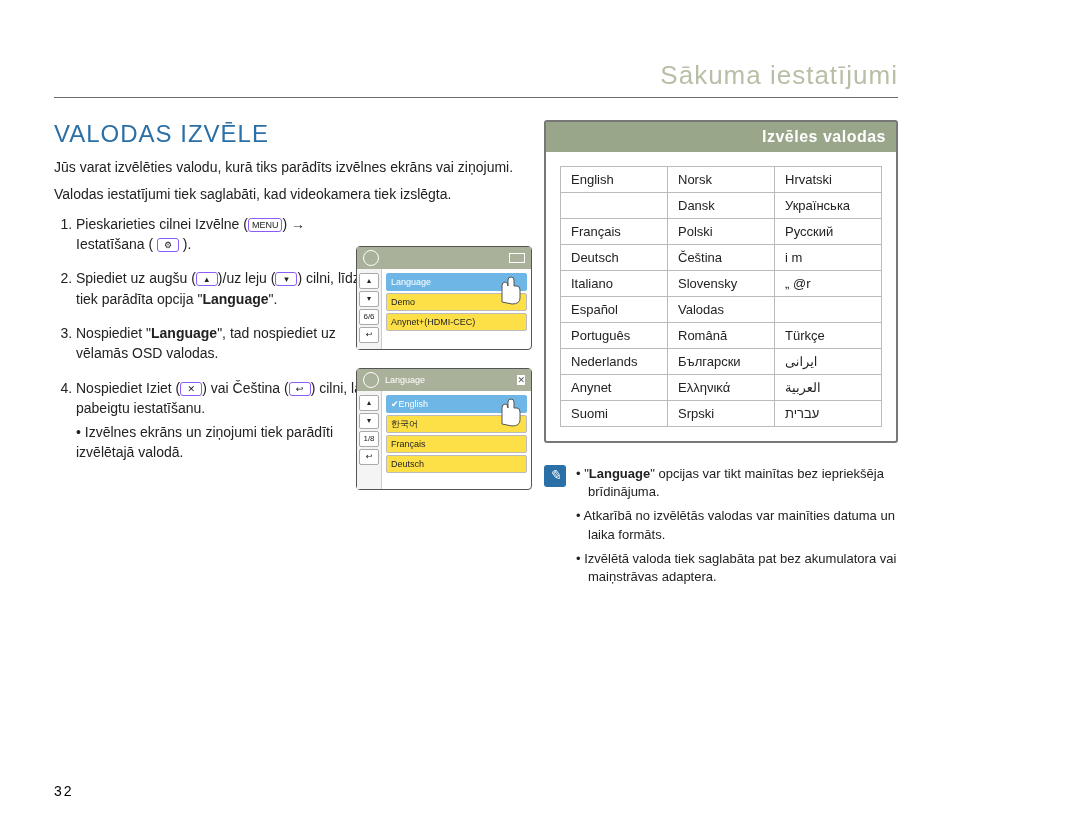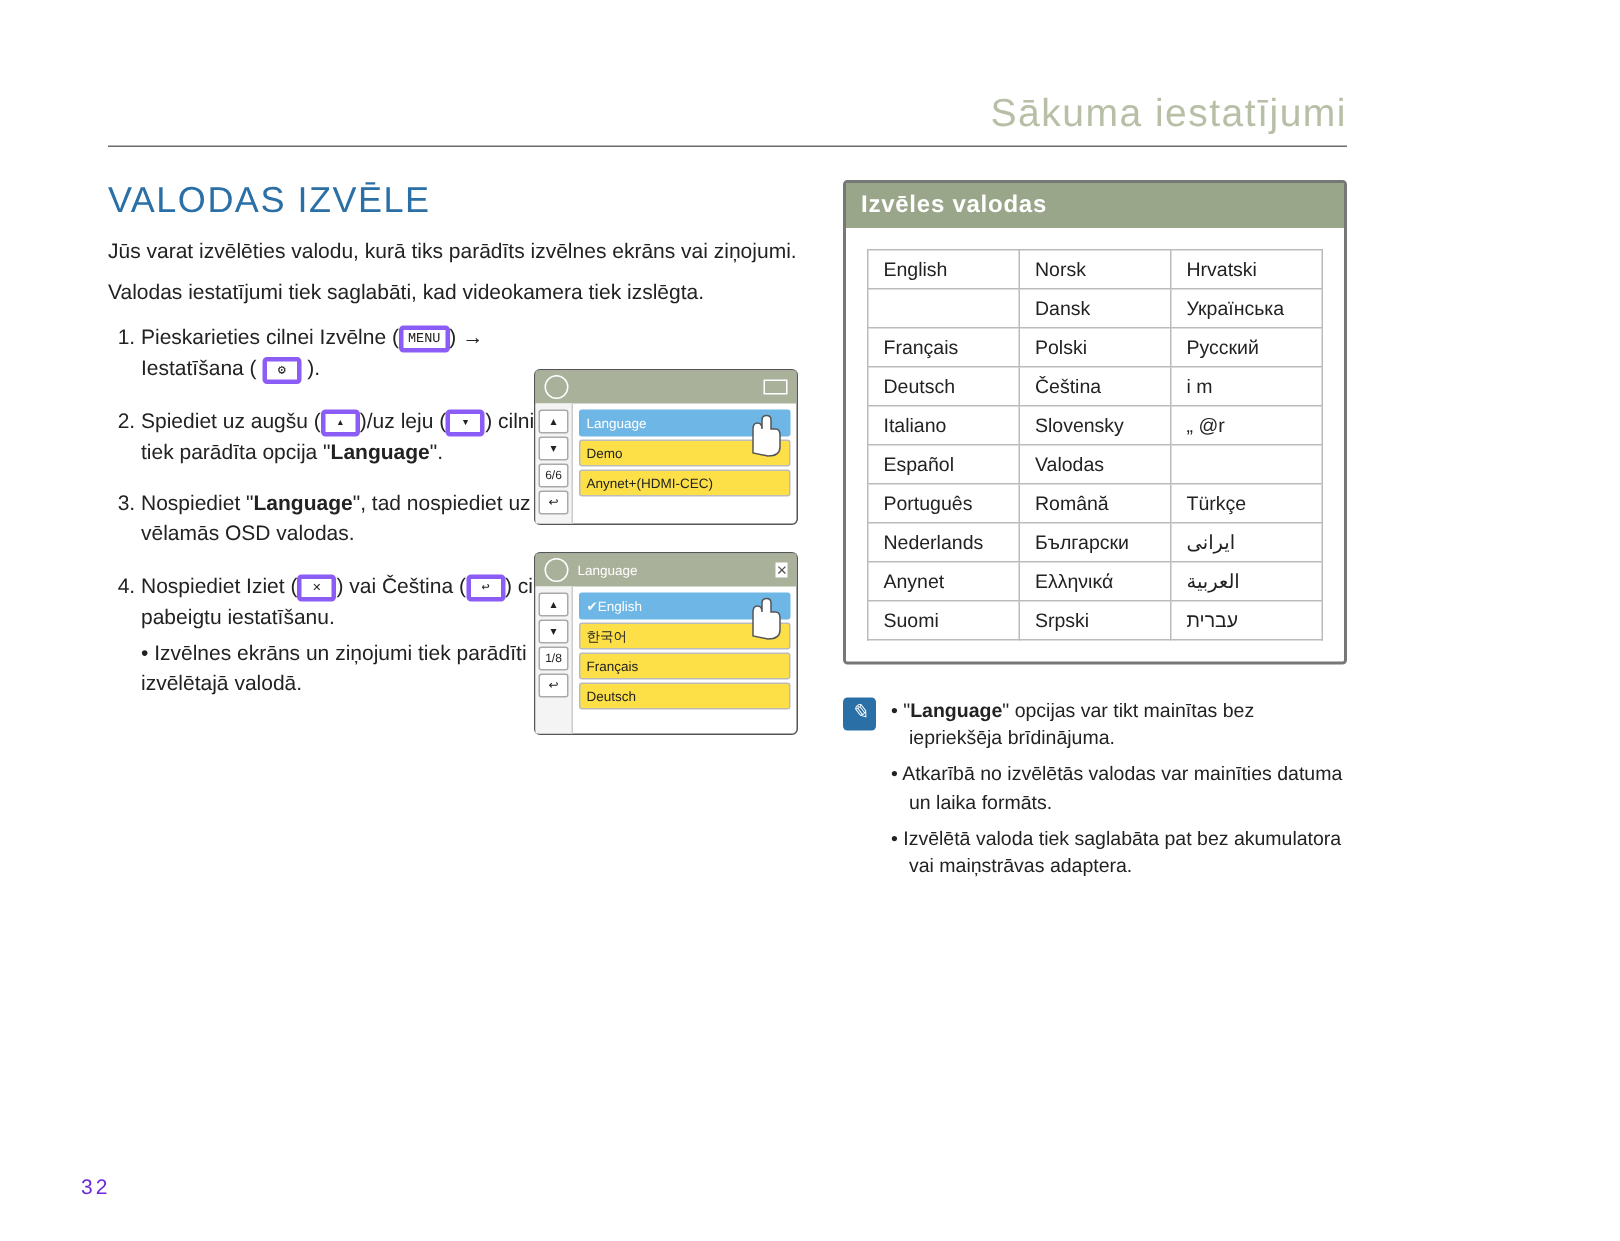--- a/index.html
+++ b/index.html
@@ -8,21 +8,21 @@
     background: #fff;
     font-family: Arial, Helvetica, sans-serif;
     color: #222;
     width: 1080px;
   }
   .page {
     position: relative;
     width: 952px;
     height: 827px;
     box-sizing: border-box;
-    padding: 60px 54px 40px 72px;
+    padding: 60px 54px 40px 54px;
   }
   .running-head {
     text-align: right;
     color: #b7bfa6;
     font-size: 26px;
     letter-spacing: 1px;
     margin-bottom: 6px;
     font-weight: 500;
   }
   .rule {
@@ -64,28 +64,27 @@
   ol.steps .sub {
     padding-left: 0;
     margin: 4px 0 0 0;
     list-style: none;
   }
   ol.steps .sub li::before {
     content: "• ";
   }
   .menu-chip, .inline-icon {
     display: inline-block;
-    border: 3px solid #8b5cf6;
+    border: 1px solid #8b5cf6;
     border-radius: 3px;
     padding: 0 3px;
     font-size: 9px;
     line-height: 12px;
     vertical-align: 1px;
     background: #fff;
-    font-family: Liberation Mono, monospace;
   }
   .inline-icon { width: 14px; height: 12px; text-align: center; }
 
   
   .minishot {
     position: absolute;
     width: 176px;
     border: 1px solid #555;
     border-radius: 4px;
     background: #fff;
@@ -134,20 +133,21 @@
     border-radius: 3px;
     padding: 0 0 14px 0;
   }
   .lang-box-header {
     background: #9aa68a;
     color: #fff;
     font-size: 16px;
     padding: 6px 10px;
     font-weight: bold;
     letter-spacing: 0.5px;
+    text-align: right;
   }
   table.lang-table {
     width: calc(100% - 28px);
     margin: 14px 14px 0 14px;
     border-collapse: collapse;
     font-size: 13px;
   }
   table.lang-table td {
     border: 1px solid #bbb;
     padding: 5px 10px;
@@ -173,21 +173,21 @@
   }
   .note-list { list-style: none; padding:0; margin:0; }
   .note-list li { margin-bottom: 6px; text-indent: -12px; padding-left: 12px; }
   .note-list li::before { content: "• "; }
 
   .pagenum {
     position: absolute;
     left: 54px;
     bottom: 28px;
     font-size: 14px;
-    color: #6d28d9;
+    color: #000000;
     letter-spacing: 2px;
   }
 </style>
 </head>
 <body>
 
 <div class="page">
 
   <div class="running-head">Sākuma iestatījumi</div>
   <hr class="rule">

